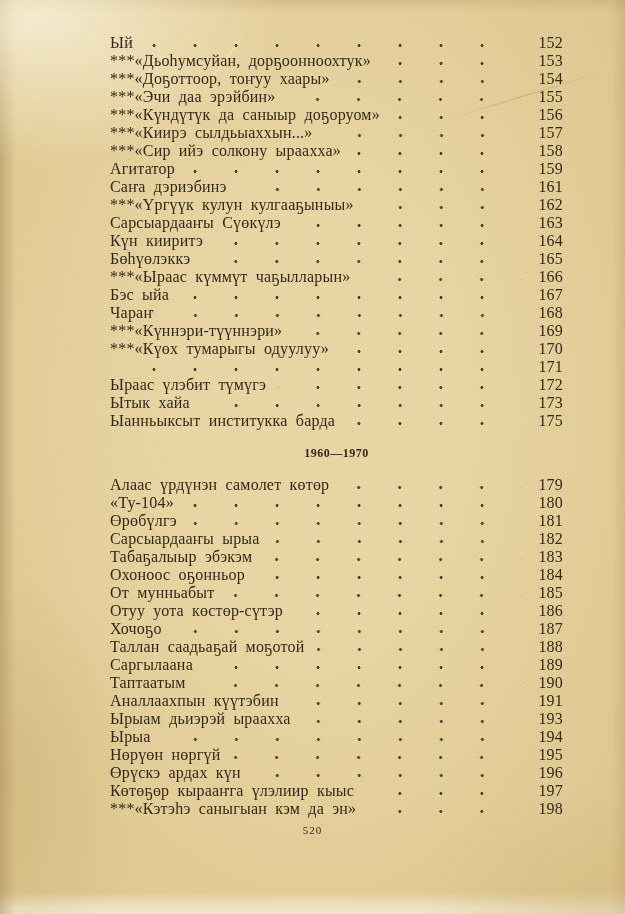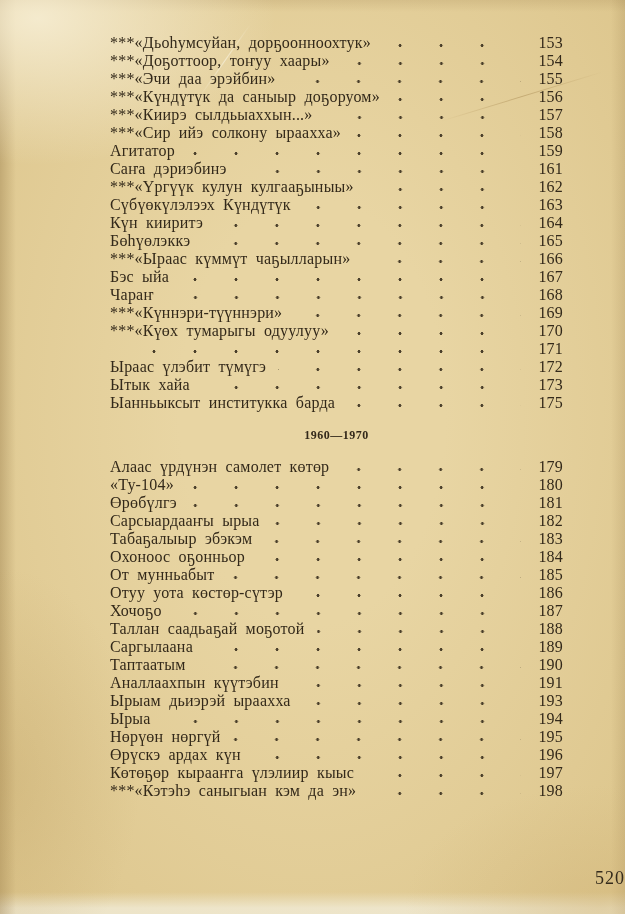--- a/index.html
+++ b/index.html
@@ -49,33 +49,38 @@
     background-position:right center;
   }
   .pnum{flex:0 0 36px;text-align:right;word-spacing:0;}
   .section-heading{
     text-align:center;font-weight:bold;font-size:12px;
     margin:13px 0 13px 0;height:20px;line-height:20px;
     letter-spacing:.5px;
   }
   .footer{
     position:absolute;left:0;right:0;top:824px;
-    text-align:right;font-size:18px;
-    color:#342b1c;letter-spacing:1px;margin-top:44px;
+    text-align:center;font-size:11px;
+    color:#342b1c;letter-spacing:1px;
   }
 </style>
 </head>
 <body>
 
 <div class="page">
   <div class="scratch"></div>
   <div class="scratch2"></div>
 
   <div class="toc">
       <div class="row">
+        <span class="title">Ый</span>
+        <span class="leader"></span>
+        <span class="pnum">152</span>
+      </div>
+      <div class="row">
         <span class="title">***«Дьоһумсуйан, дорҕоонноохтук»</span>
         <span class="leader"></span>
         <span class="pnum">153</span>
       </div>
       <div class="row">
         <span class="title">***«Доҕоттоор, тоҥуу хаары»</span>
         <span class="leader"></span>
         <span class="pnum">154</span>
       </div>
       <div class="row">
@@ -107,21 +112,21 @@
         <span class="title">Саҥа дэриэбинэ</span>
         <span class="leader"></span>
         <span class="pnum">161</span>
       </div>
       <div class="row">
         <span class="title">***«Үргүүк кулун кулгааҕыныы»</span>
         <span class="leader"></span>
         <span class="pnum">162</span>
       </div>
       <div class="row">
-        <span class="title">Сүбүөкүлэлээх Күндүтүк</span>
+        <span class="title">Сарсыардааҥы Сүөкүлэ</span>
         <span class="leader"></span>
         <span class="pnum">163</span>
       </div>
       <div class="row">
         <span class="title">Күн кииритэ</span>
         <span class="leader"></span>
         <span class="pnum">164</span>
       </div>
       <div class="row">
         <span class="title">Бөһүөлэккэ</span>

